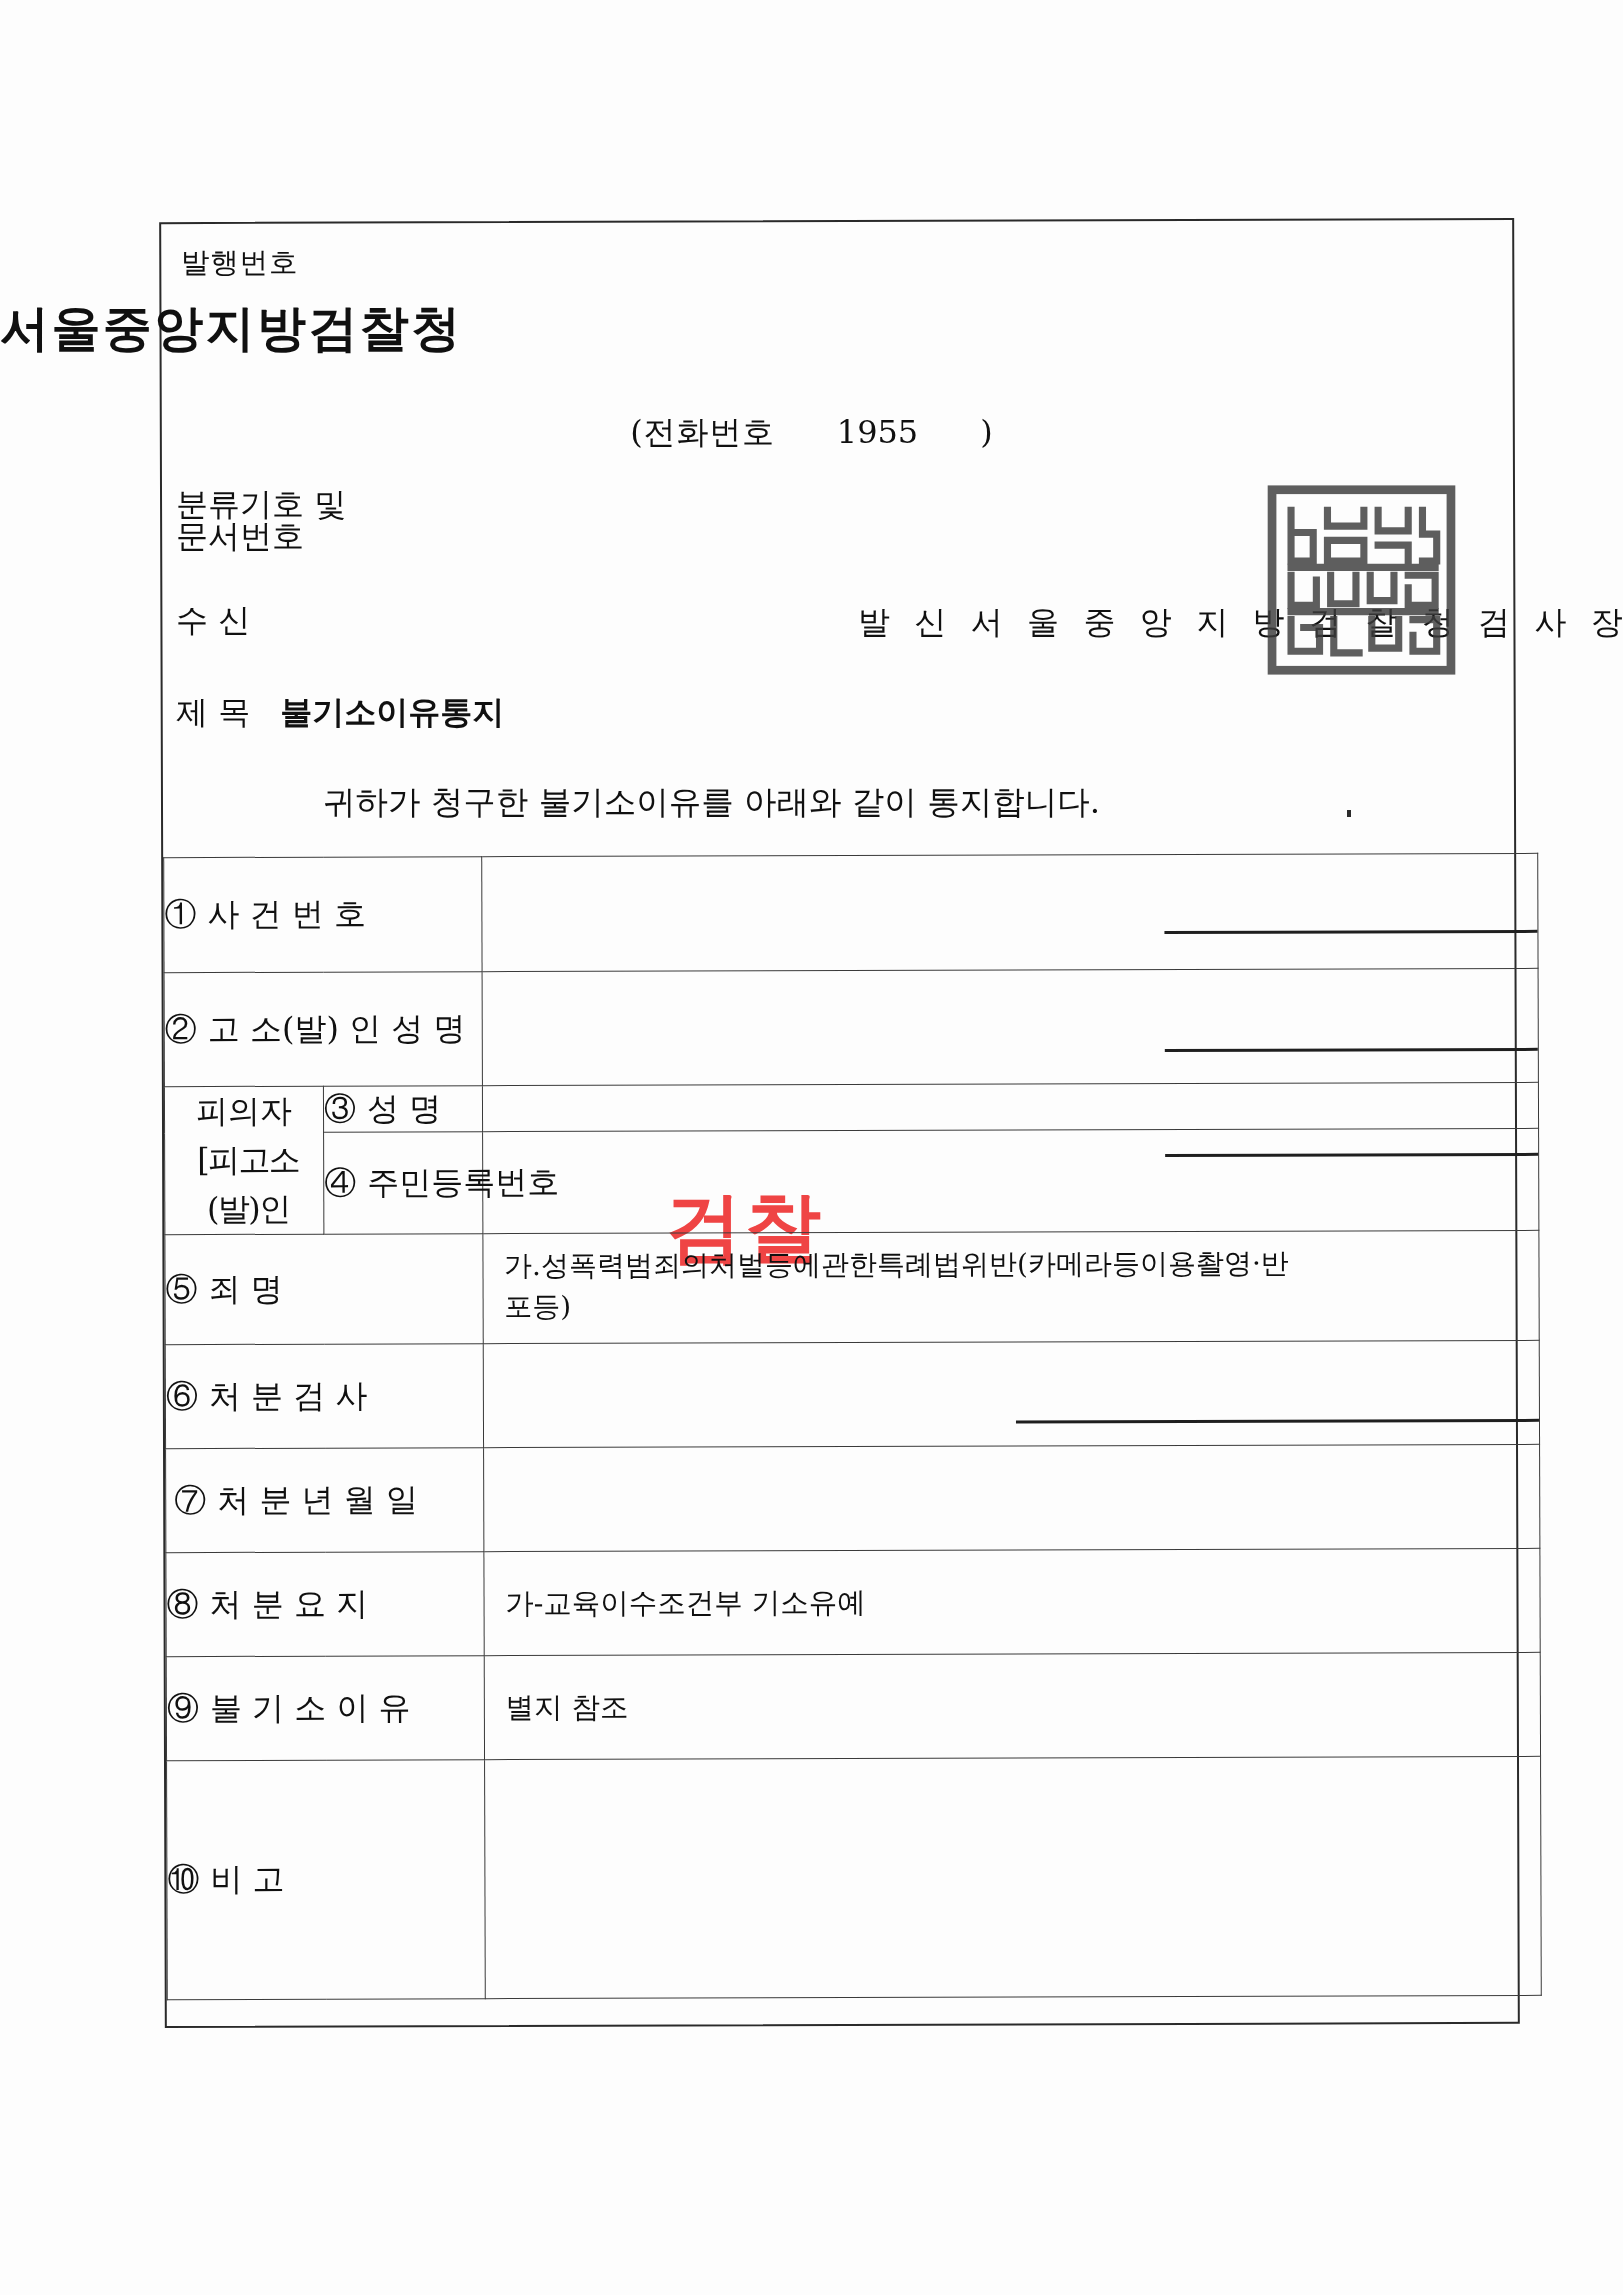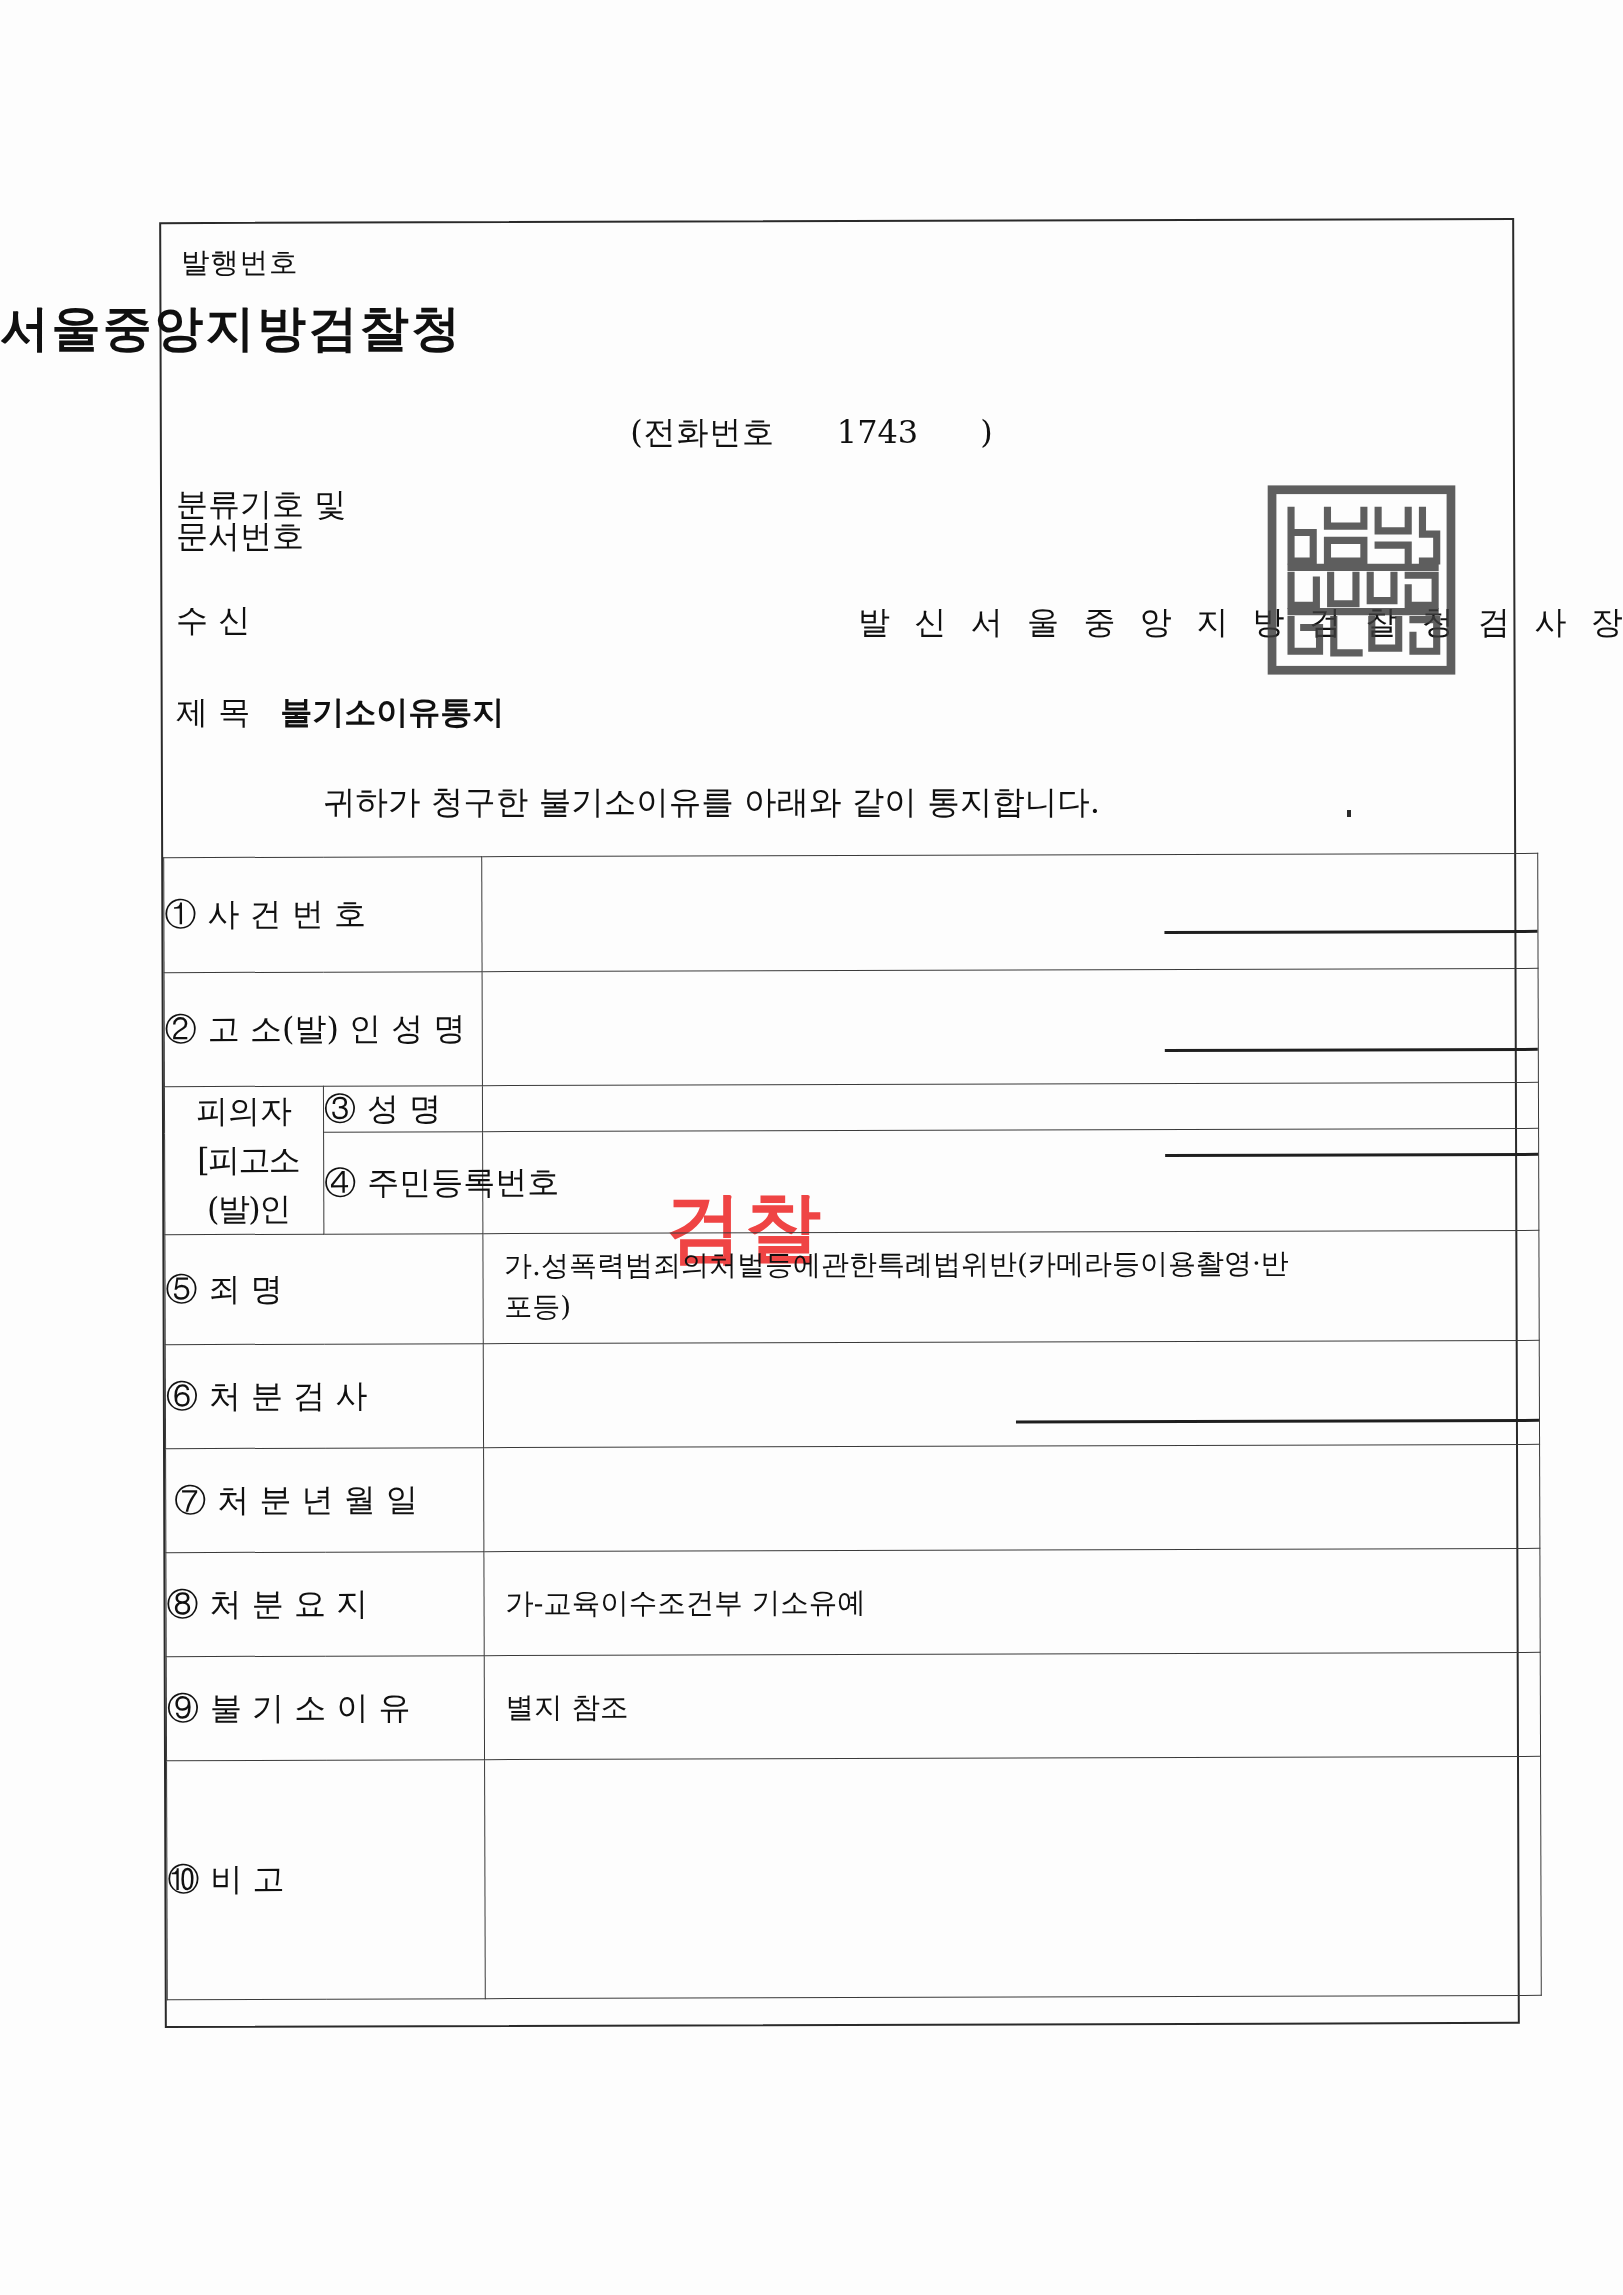--- a/index.html
+++ b/index.html
@@ -250,21 +250,21 @@
   <span class="wm-ko">검찰</span>
 </div>
 
 <div id="doc-frame"></div>
 
 <div id="issue-no">발행번호</div>
 
 <div id="office-title">서울중앙지방검찰청</div>
 
 <div id="phone-line">
-  <span class="ph-label">(전화번호</span><span class="ph-gap1"></span><span>1743</span><span class="ph-gap2"></span><span>)</span>
+  <span class="ph-label">(전화번호</span><span class="ph-gap1"></span><span>1955</span><span class="ph-gap2"></span><span>)</span>
 </div>
 
 <div id="classification">
   <div class="cl-row1">분류기호 및</div>
   <div class="cl-row2">문서번호</div>
 </div>
 
 <div id="recipient-row">수    신</div>
 
 <div id="sender-row">발 신  서 울 중 앙 지 방 검 찰 청 검 사 장</div>

